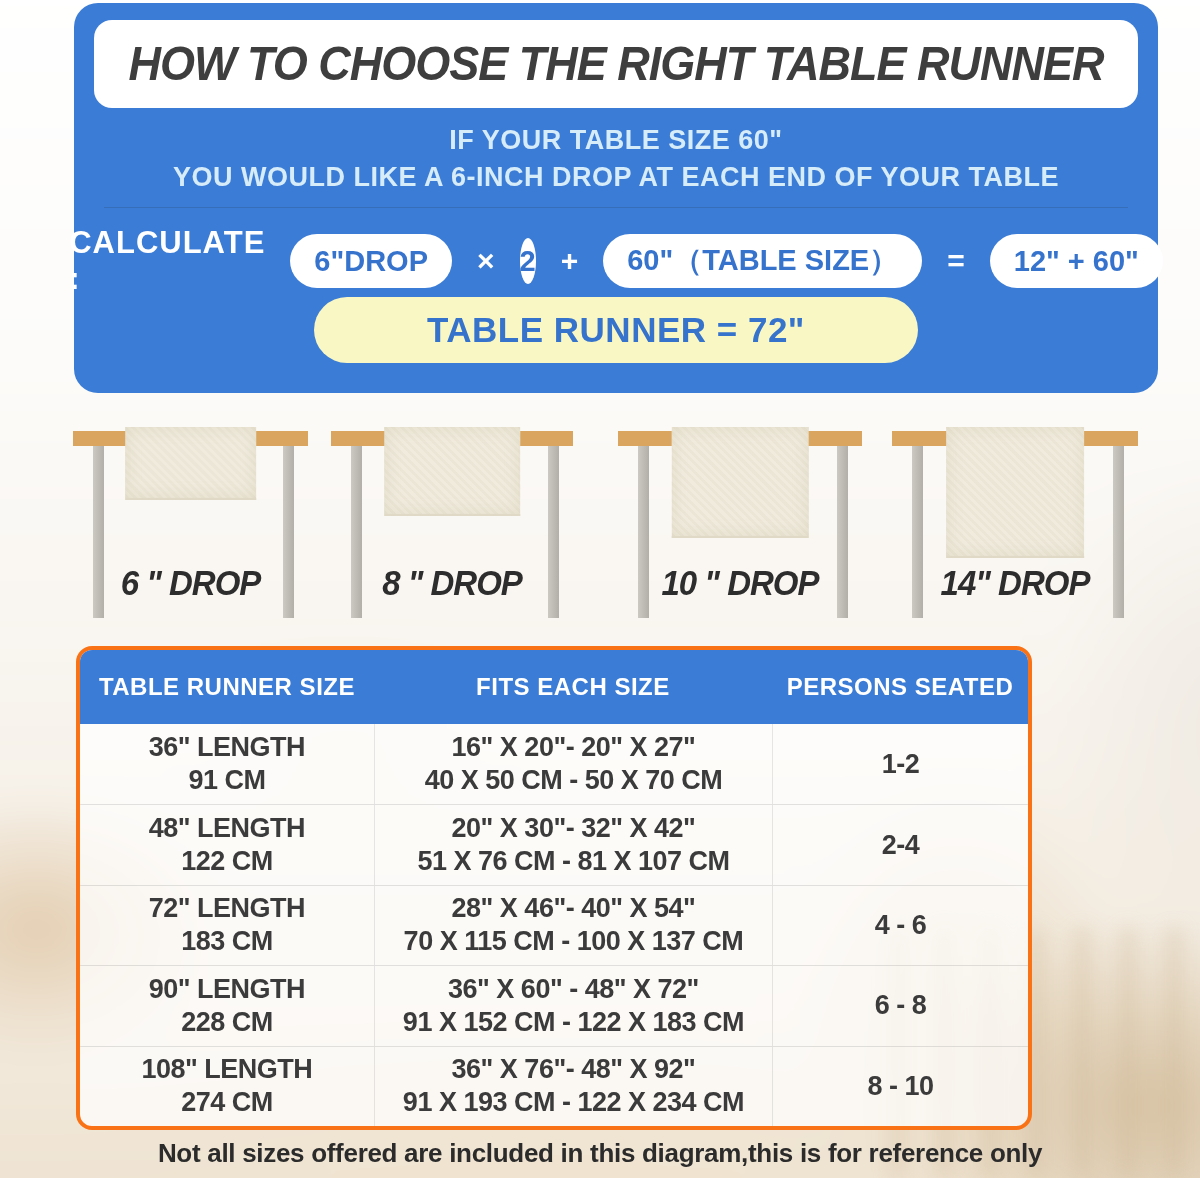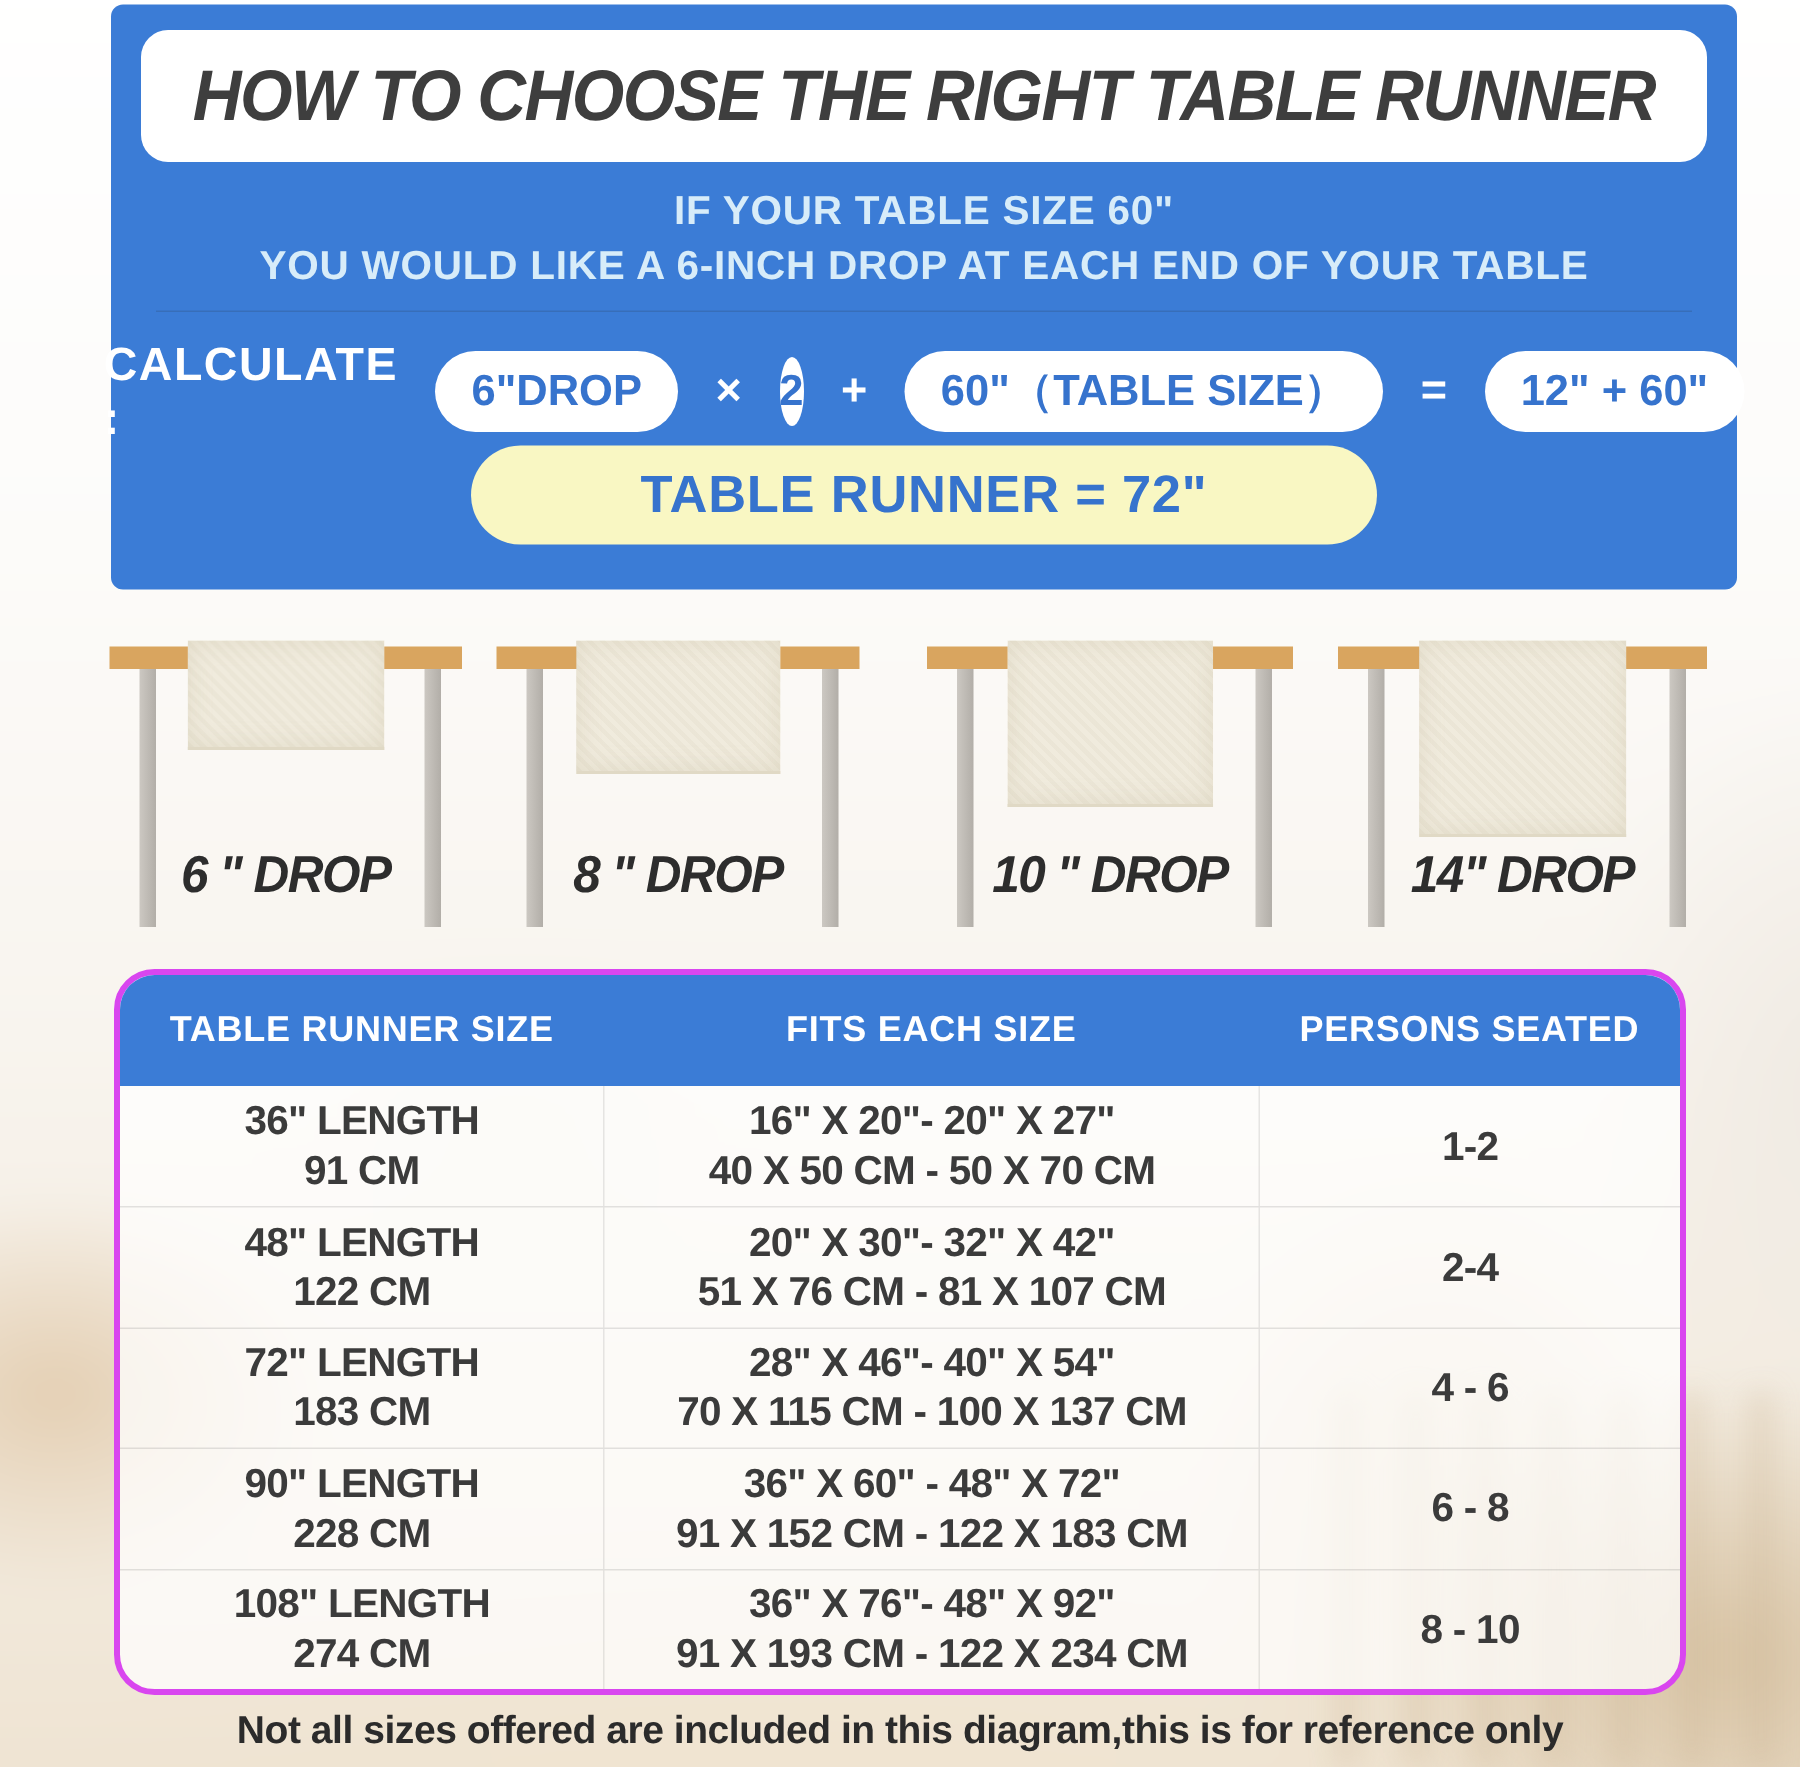--- a/index.html
+++ b/index.html
@@ -24,21 +24,21 @@
     filter:blur(14px);
   }
   .bg-chairs {
     position:absolute; right:10px; bottom:0; width:300px; height:250px;
     background:repeating-linear-gradient(90deg, rgba(203,181,149,0.55) 0 16px, rgba(203,181,149,0) 16px 46px);
     filter:blur(9px); opacity:.55;
   }
   
   .banner {
     position:absolute; left:74px; top:3px; width:1084px; height:390px;
-    background:#3b7cd6; border-radius:8px;
+    background:#3b7cd6; border-radius:24px;
   }
   .title-box {
     position:absolute; left:20px; top:17px; right:20px; height:88px;
     background:#ffffff; border-radius:18px;
     display:flex; align-items:center; justify-content:center;
   }
   .title-box h1 {
     font-size:45px; font-style:italic; font-weight:bold; color:#3e3e3e;
     letter-spacing:-1px; white-space:nowrap; transform:scaleY(1.06);
   }
@@ -94,22 +94,22 @@
   .runner-d8  { height:89px; }
   .runner-d10 { height:111px; }
   .runner-d14 { height:131px; }
   .drop-label {
     position:absolute; top:140px; width:100%; text-align:center;
     font-style:italic; font-weight:bold; font-size:33px; color:#2d2d2d; letter-spacing:-1px;
     transform:scaleY(1.05);
   }
   
   .size-chart {
-    position:absolute; left:76px; top:646px; width:1048px; height:484px;
-    border:4px solid #d946ef; border-radius:27px; overflow:hidden;
+    position:absolute; left:76px; top:646px; width:956px; height:484px;
+    border:4px solid #f97316; border-radius:16px; overflow:hidden;
     background:rgba(255,255,255,0.72);
   }
   .chart-header {
     display:grid; grid-template-columns:31% 42% 27%; height:74px;
     background:#3b7cd6; color:#ffffff; font-weight:bold; font-size:24px;
     letter-spacing:.5px; align-items:center; text-align:center;
   }
   .chart-row {
     display:grid; grid-template-columns:31% 42% 27%; height:80.4px;
   }

